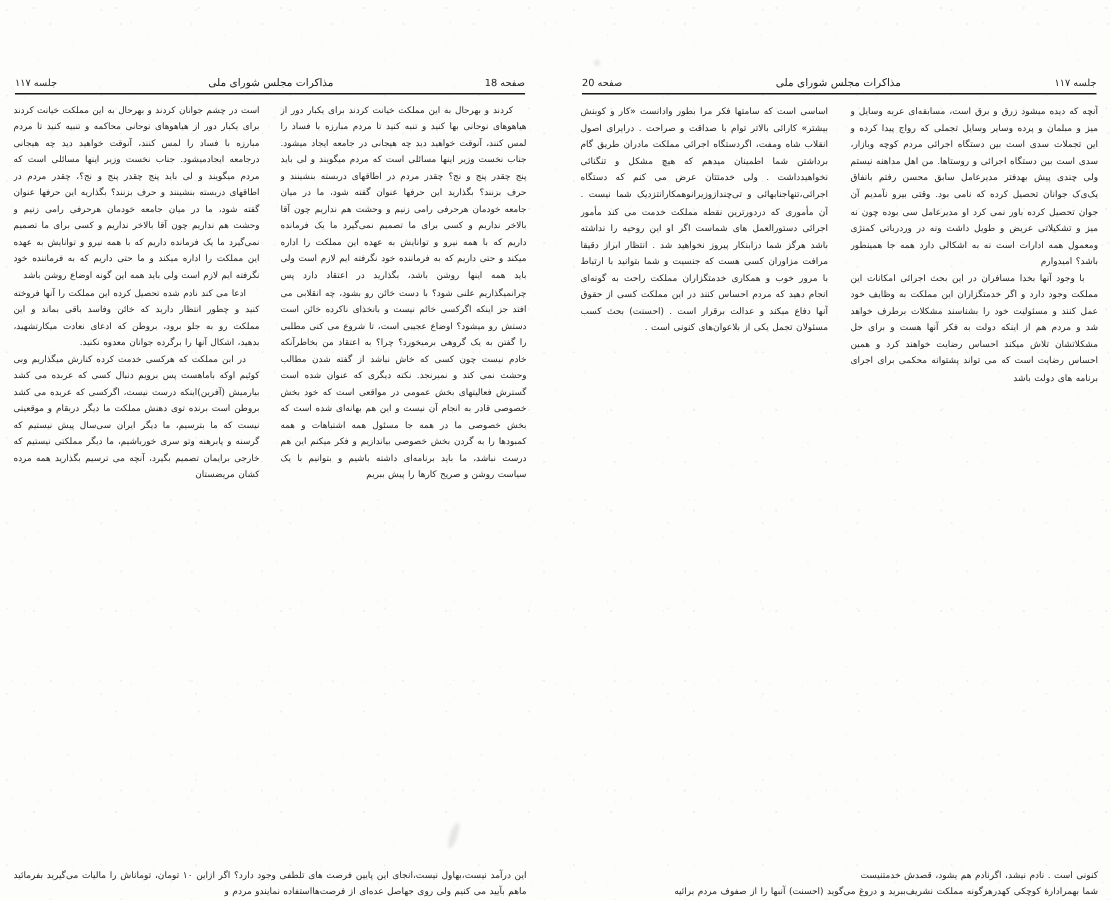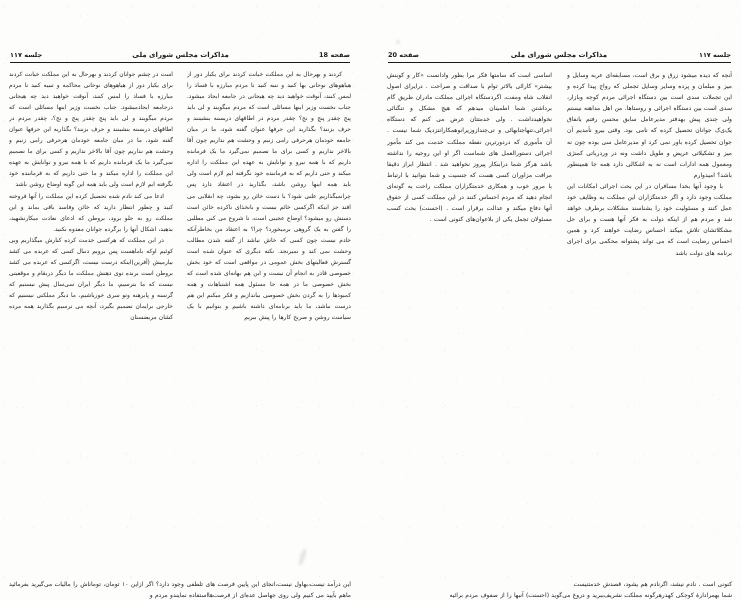--- a/index.html
+++ b/index.html
@@ -54,21 +54,21 @@
     display: flex;
     align-items: flex-end;
     justify-content: space-between;
     border-bottom: 1.6px solid #1a1a1a;
     padding-bottom: 2px;
   }
   .hdr-text {
     font-size: 6.5px;
     line-height: 9px;
     color: #1b1b1b;
-    font-weight: 700;
+    font-weight: 400;
     letter-spacing: .2px;
     white-space: nowrap;
     text-align: center;
   }
   .hdr-center { font-size: 7px; }
 
   .page-body {
     flex: 1 1 auto;
     display: flex;
     flex-direction: row;

